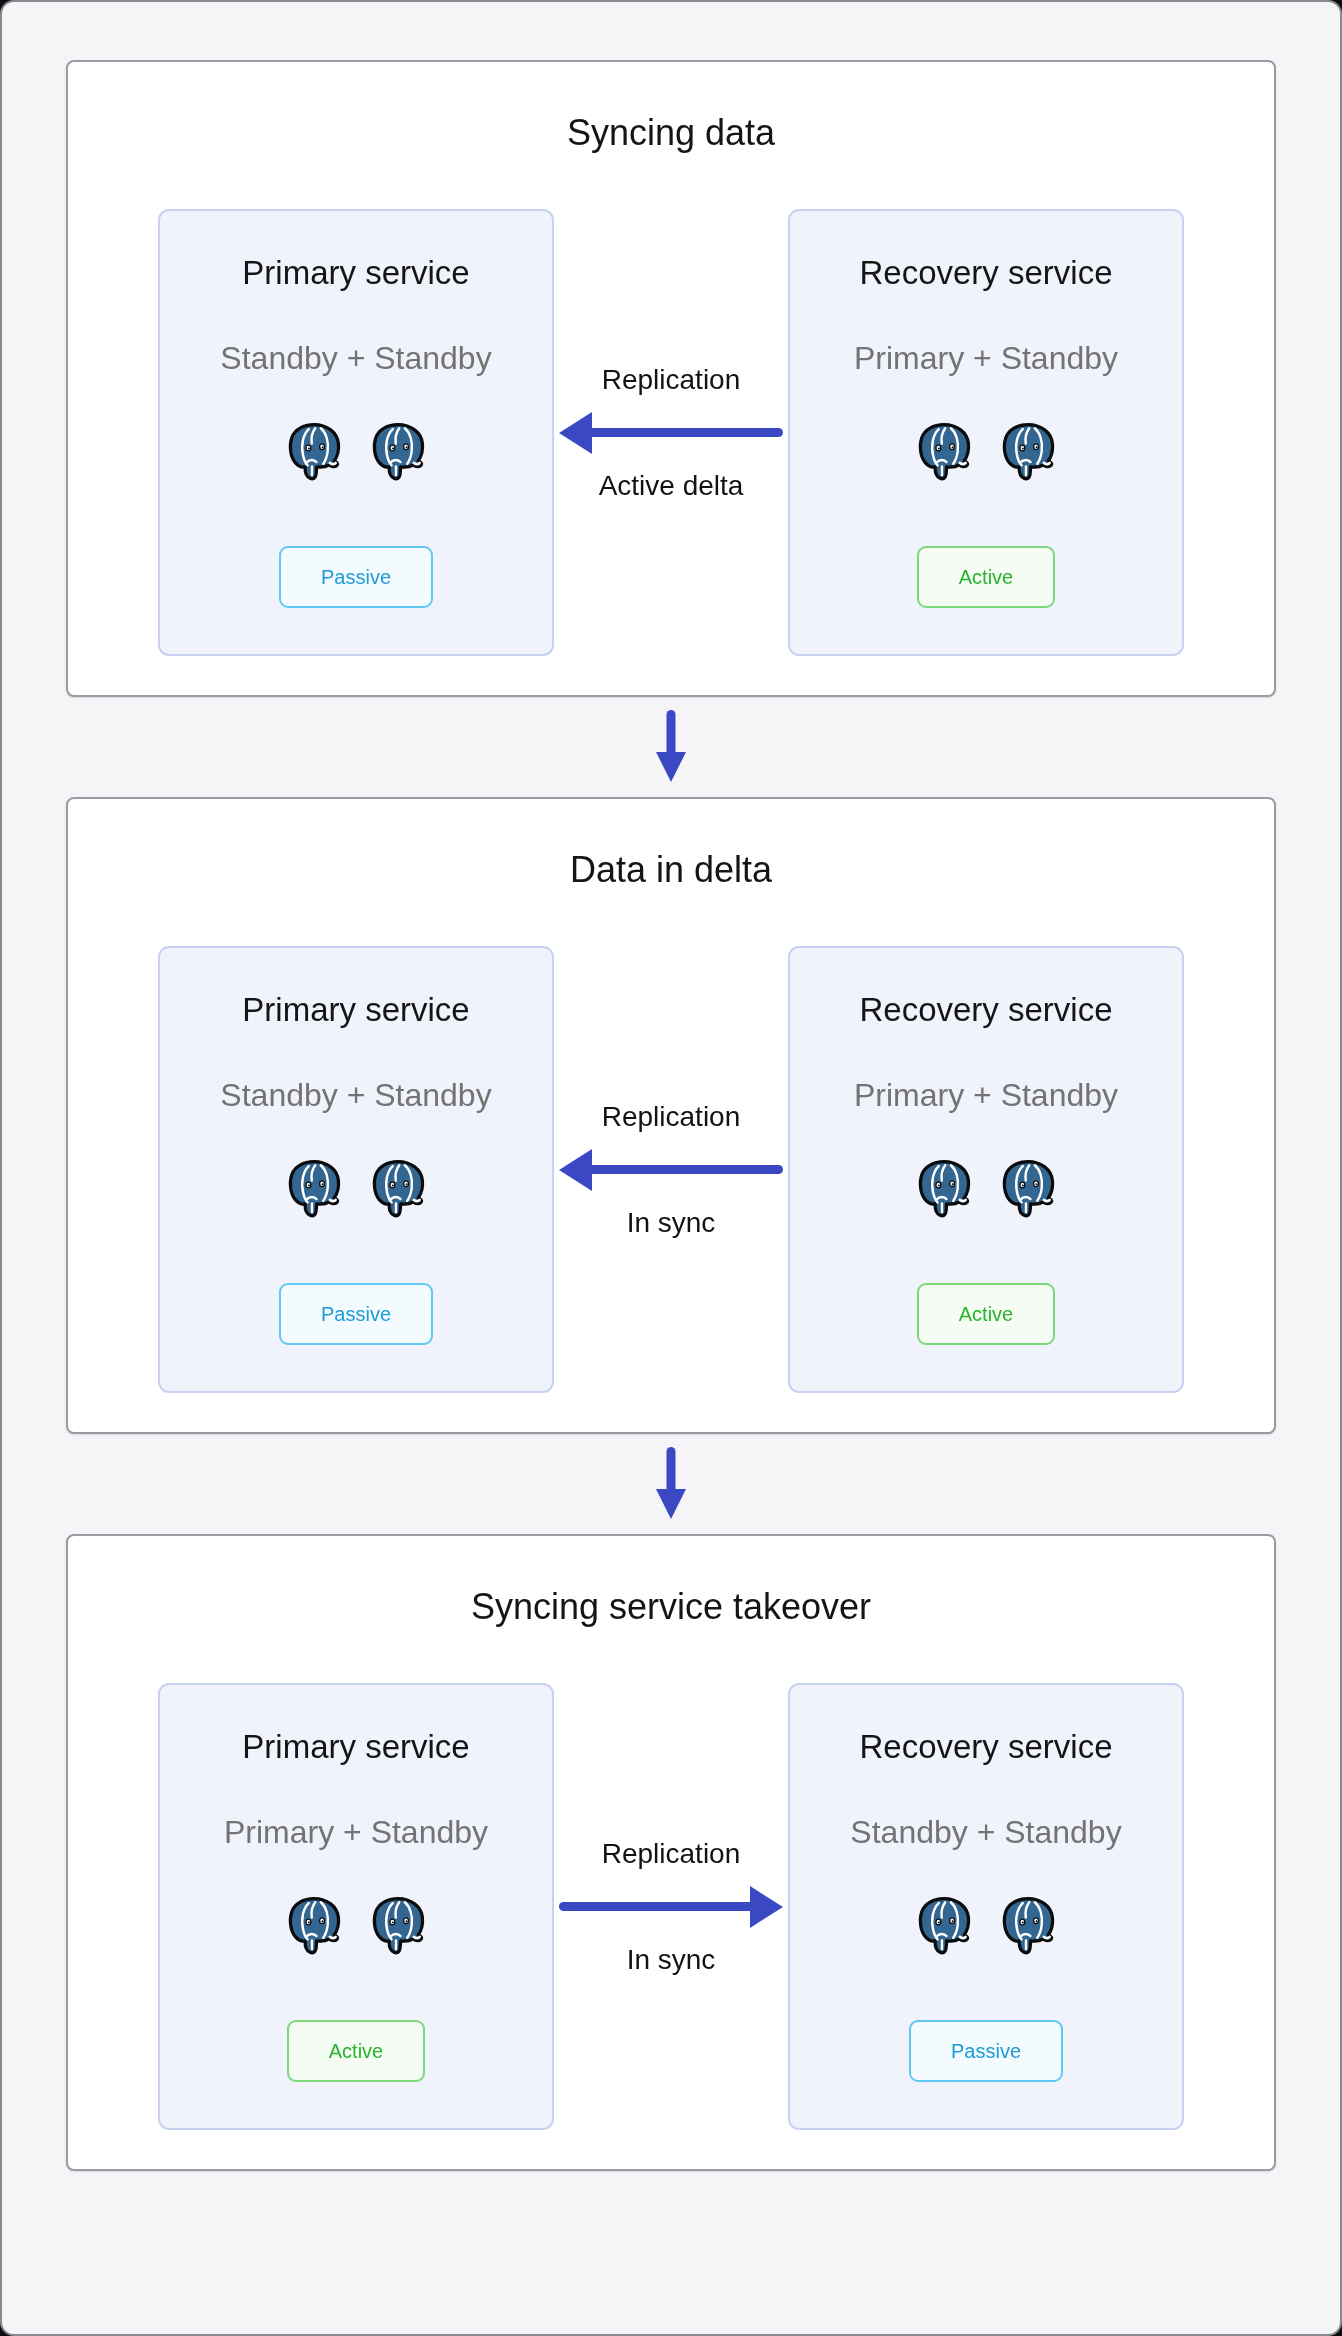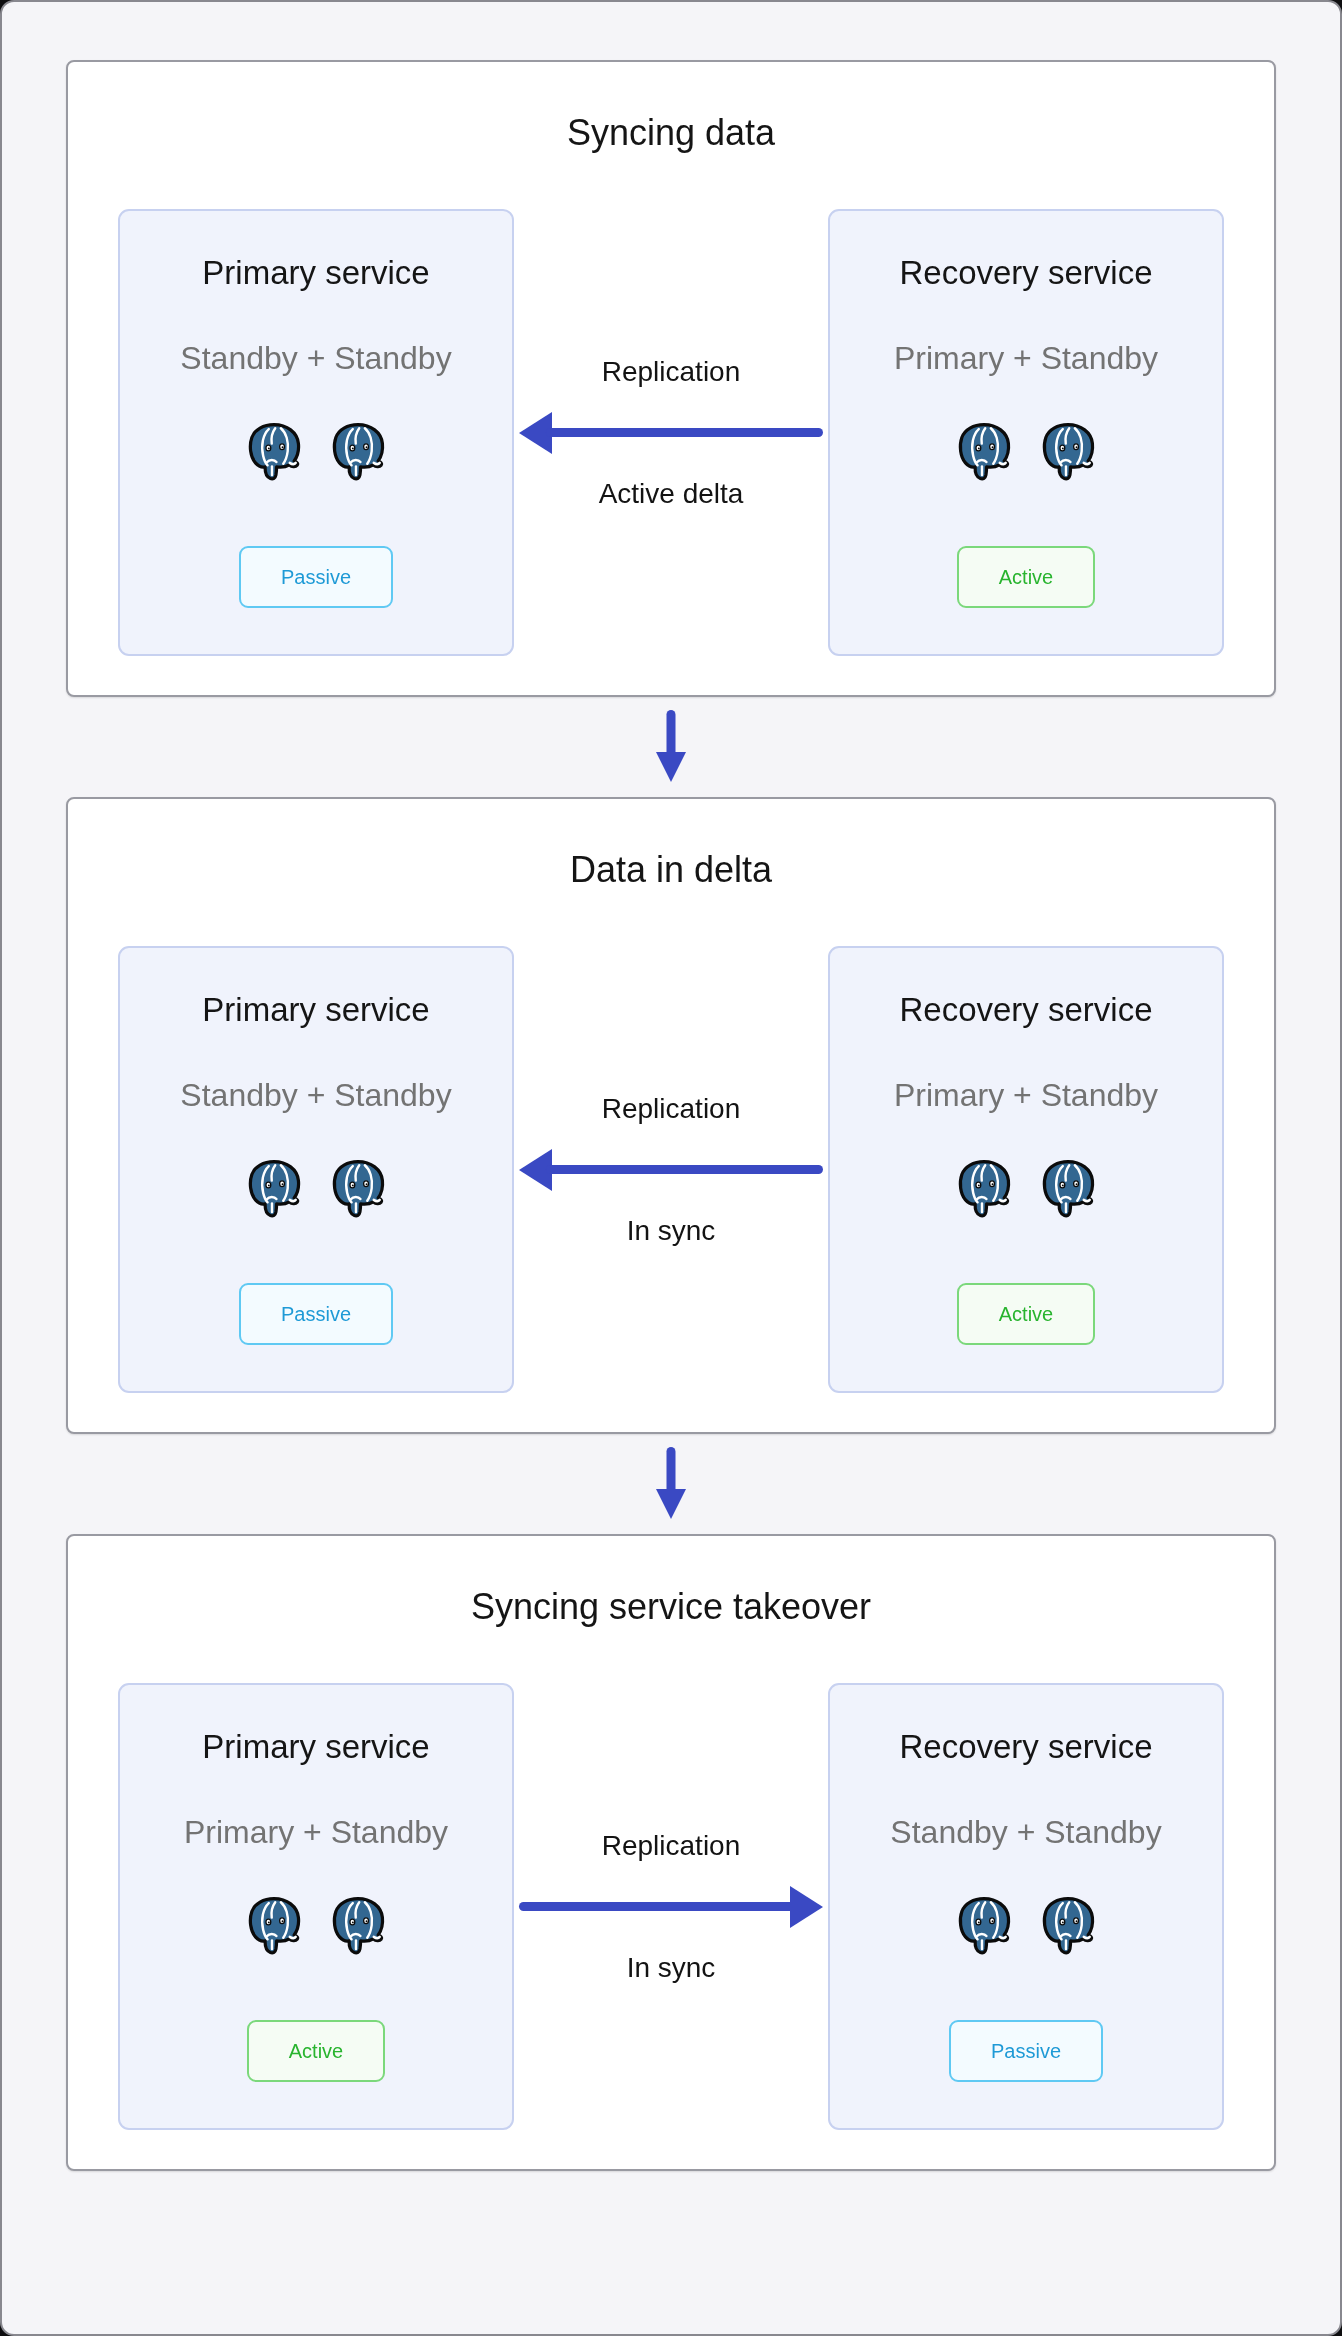--- a/index.html
+++ b/index.html
@@ -44,21 +44,21 @@
   }
   .stage-title{
     text-align:center;
     font-size:36px; font-weight:500;
     margin-top:50px; height:42px; line-height:42px;
   }
   .stage-body{
     display:flex;
     align-items:stretch;
     margin-top:55px;
-    padding:0 50px;
+    padding:0 90px;
   }
   .card{
     width:396px; height:447px;
     background:var(--card-bg);
     border:2px solid var(--card-border);
     border-radius:11px;
     display:flex; flex-direction:column; align-items:center;
     flex:none;
   }
   .card-title{
@@ -81,21 +81,20 @@
     border:2px solid;
   }
   .badge.passive{ color:var(--passive-text); border-color:var(--passive-border); background:var(--passive-bg); }
   .badge.active{ color:var(--active-text); border-color:var(--active-border); background:var(--active-bg); }
   .flow{
     flex:1 1 auto;
     display:flex; flex-direction:column;
     justify-content:center; align-items:center;
     padding:0 5px;
     align-self:stretch;
-    gap:8px;
   }
   .flow-label{
     font-size:28px; line-height:34px; color:#131313;
   }
   .h-arrow{
     display:flex; align-items:center; width:100%;
     margin:14px 0;
     height:44px;
   }
   .h-arrow.arrow-left{ flex-direction:row; }

